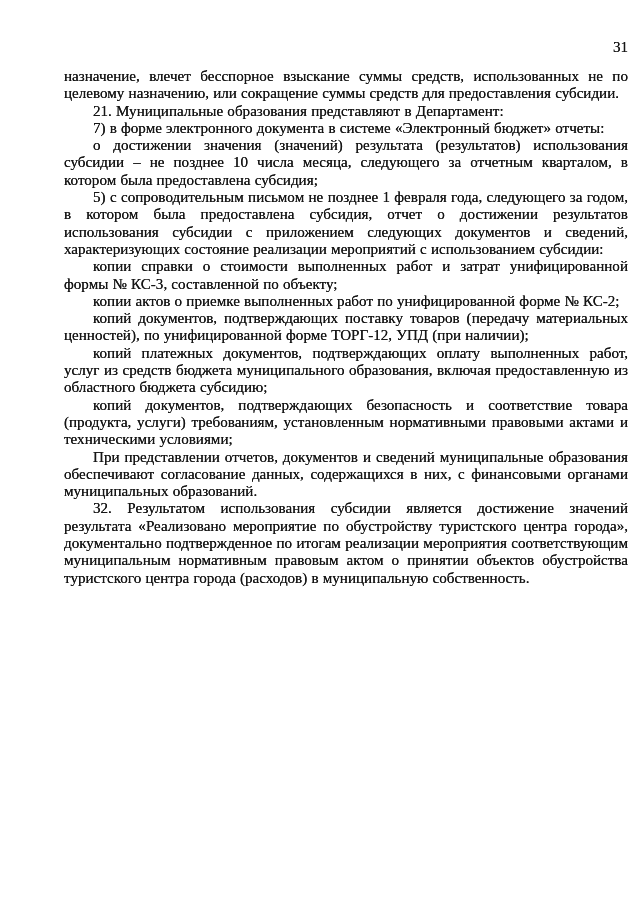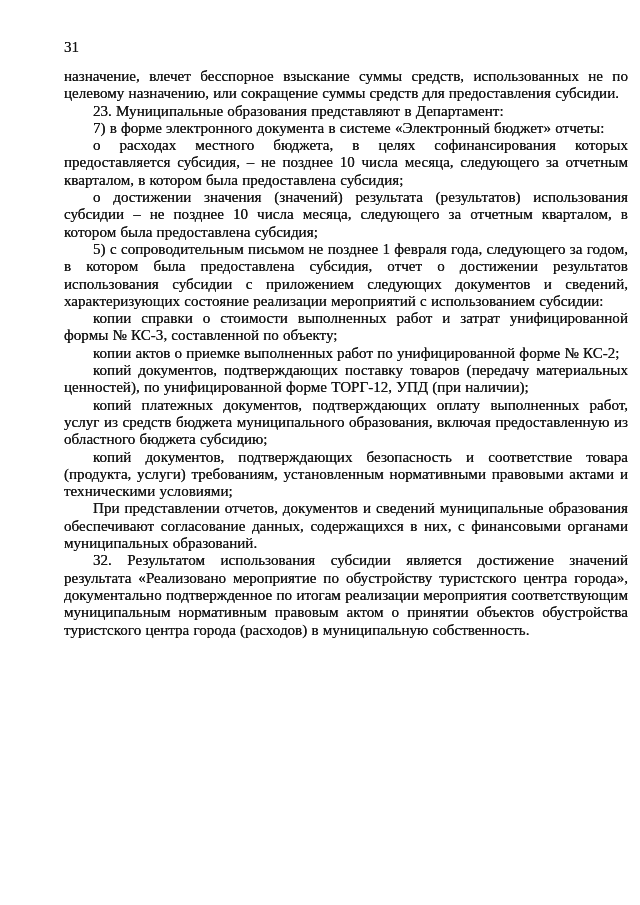--- a/index.html
+++ b/index.html
@@ -15,21 +15,21 @@
     overflow: hidden;
     font-family: "Liberation Serif", "DejaVu Serif", serif;
     color: #161616;
     -webkit-font-smoothing: antialiased;
   }
   .page-number {
     position: absolute;
     top: 39px;
     left: 64px;
     width: 564px;
-    text-align: left;
+    text-align: right;
     font-size: 15.1px;
     line-height: 17px;
     text-shadow: 0 0 0.4px currentColor;
   }
   .doc-body {
     position: absolute;
     top: 68px;
     left: 64px;
     width: 564px;
     font-size: 15.1px;
@@ -48,23 +48,22 @@
   }
 </style>
 </head>
 <body>
 
 <div class="page">
   <div class="page-number">31</div>
 
   <div class="doc-body">
     <p class="para no-indent">назначение, влечет бесспорное взыскание суммы средств, использованных не по целевому назначению, или сокращение суммы средств для предоставления субсидии.</p>
-    <p class="para">23. Муниципальные образования представляют в Департамент:</p>
+    <p class="para">21. Муниципальные образования представляют в Департамент:</p>
     <p class="para">7) в форме электронного документа в системе «Электронный бюджет» отчеты:</p>
-    <p class="para">о расходах местного бюджета, в целях софинансирования которых предоставляется субсидия, – не позднее 10 числа месяца, следующего за отчетным кварталом, в котором была предоставлена субсидия;</p>
     <p class="para">о достижении значения (значений) результата (результатов) использования субсидии – не позднее 10 числа месяца, следующего за отчетным кварталом, в котором была предоставлена субсидия;</p>
     <p class="para">5) с сопроводительным письмом не позднее 1 февраля года, следующего за годом, в котором была предоставлена субсидия, отчет о достижении результатов использования субсидии с приложением следующих документов и сведений, характеризующих состояние реализации мероприятий с использованием субсидии:</p>
     <p class="para">копии справки о стоимости выполненных работ и затрат унифицированной формы №&nbsp;КС-3, составленной по объекту;</p>
     <p class="para">копии актов о приемке выполненных работ по унифицированной форме №&nbsp;КС-2;</p>
     <p class="para">копий документов, подтверждающих поставку товаров (передачу материальных ценностей), по унифицированной форме ТОРГ-12, УПД (при наличии);</p>
     <p class="para">копий платежных документов, подтверждающих оплату выполненных работ, услуг из средств бюджета муниципального образования, включая предоставленную из областного бюджета субсидию;</p>
     <p class="para">копий документов, подтверждающих безопасность и соответствие товара (продукта, услуги) требованиям, установленным нормативными правовыми актами и техническими условиями;</p>
     <p class="para">При представлении отчетов, документов и сведений муниципальные образования обеспечивают согласование данных, содержащихся в них, с финансовыми органами муниципальных образований.</p>
     <p class="para">32. Результатом использования субсидии является достижение значений результата «Реализовано мероприятие по обустройству туристского центра города», документально подтвержденное по итогам реализации мероприятия соответствующим муниципальным нормативным правовым актом о принятии объектов обустройства туристского центра города (расходов) в муниципальную собственность.</p>
   </div>

